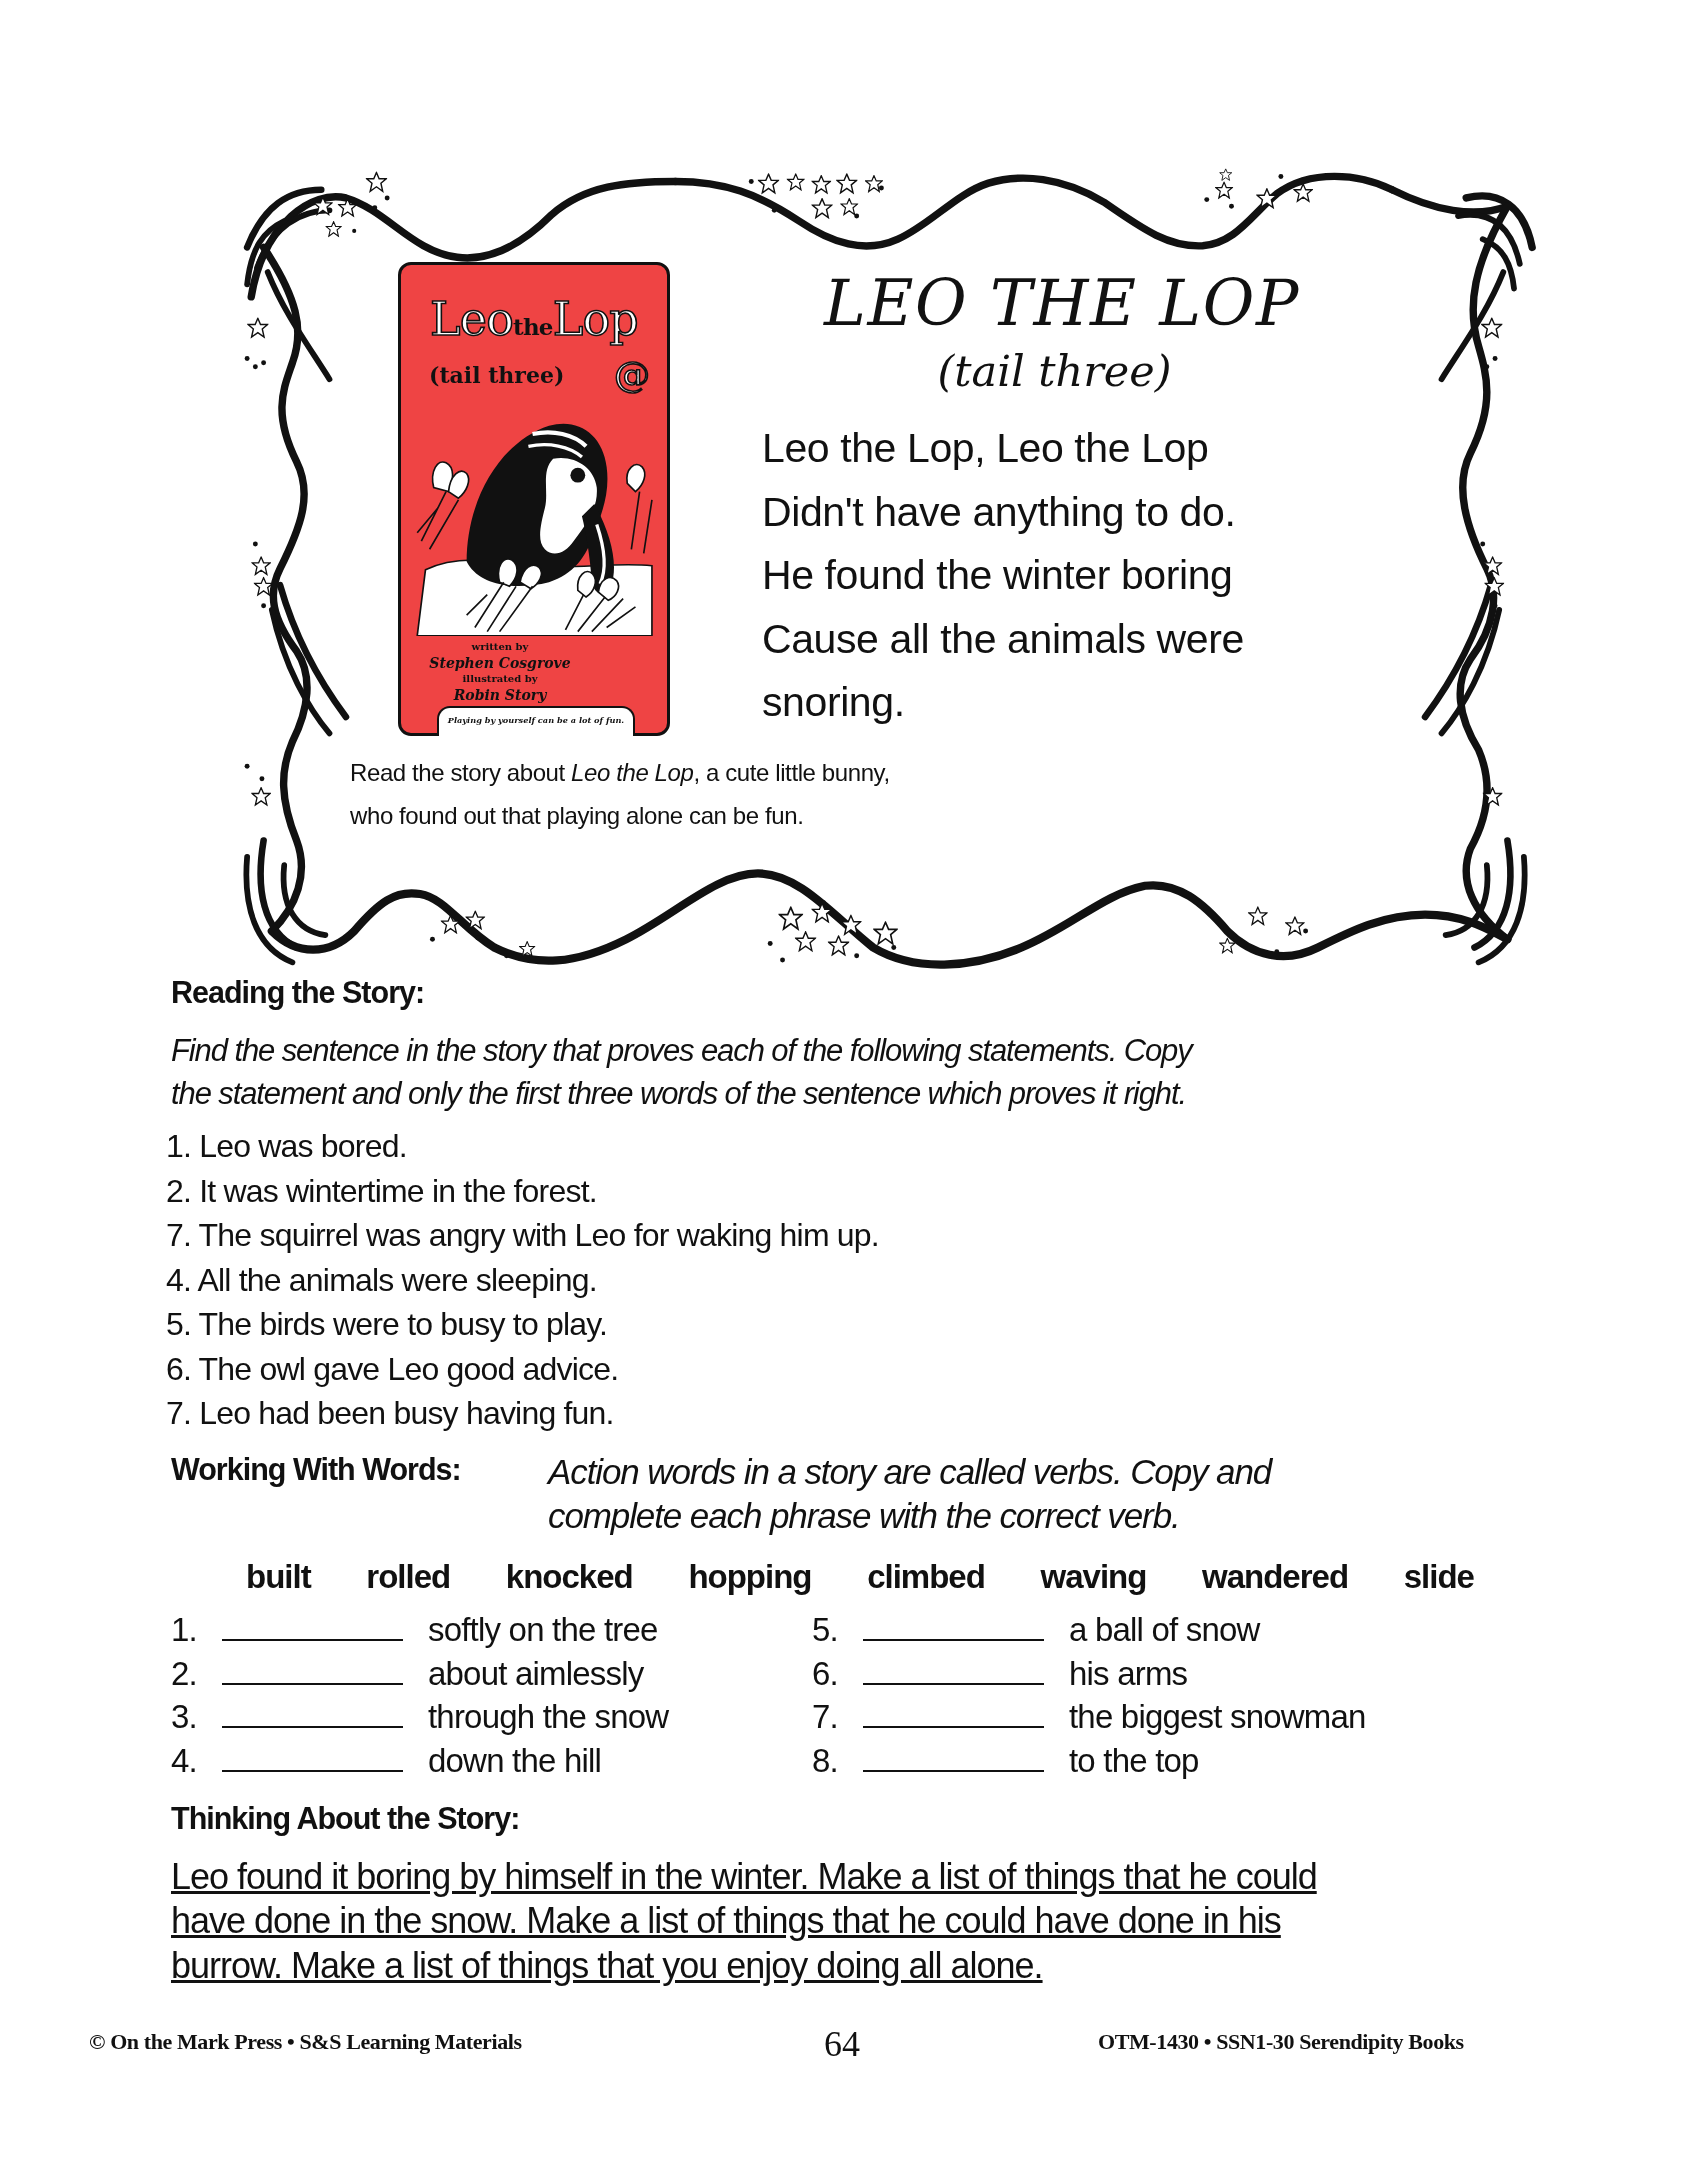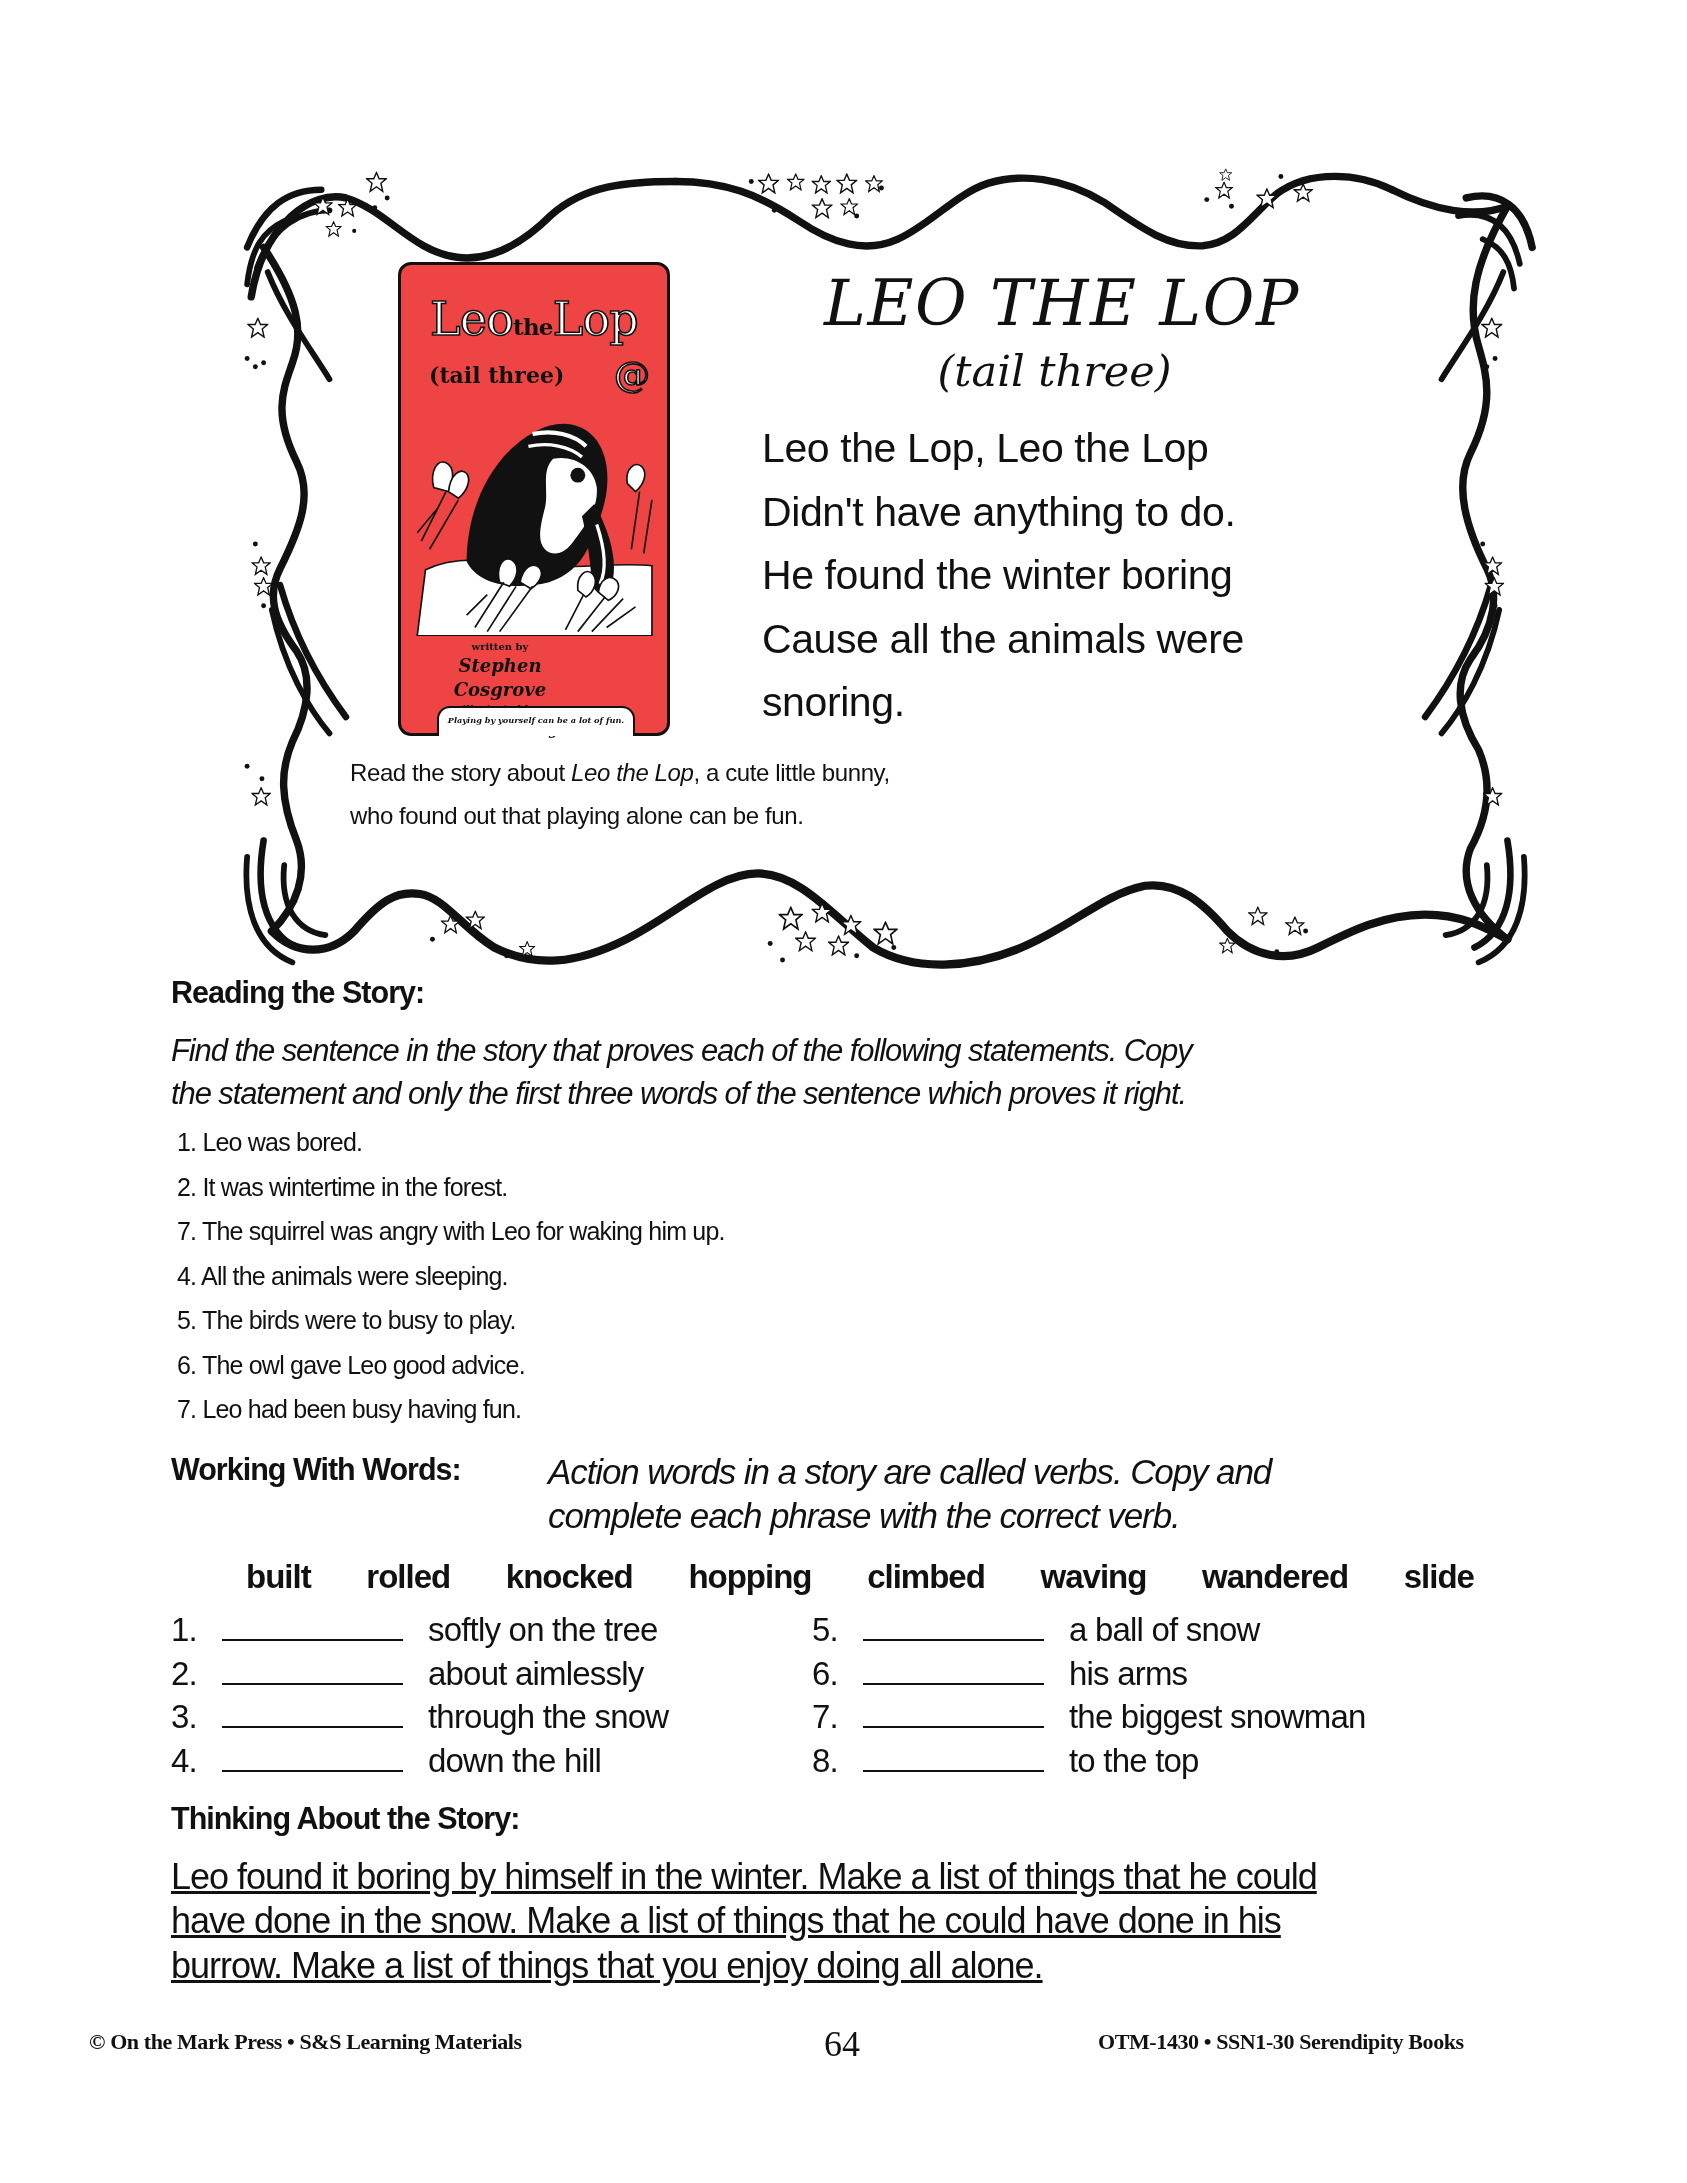--- a/index.html
+++ b/index.html
@@ -6,29 +6,29 @@
   body { width: 1687px; height: 2183px; position: relative; overflow: hidden; color: #111; font-family: "Liberation Sans", "DejaVu Sans", sans-serif; }
   .abs { position: absolute; white-space: nowrap; }
   #frame { position: absolute; left: 0; top: 0; width: 1687px; height: 989px; }
   #cover { position: absolute; left: 398px; top: 262px; width: 272px; height: 474px; border: 3.3px solid #111; border-radius: 13px; background: #ef4444; box-sizing: border-box; }
   .cover-title { position: absolute; left: 0; right: 0; top: 31px; text-align: center; font-family: "DejaVu Serif", serif; font-size: 46px; line-height: 1; color: #fff; -webkit-text-stroke: 1.6px #111; letter-spacing: -0.8px; }
   .cover-title .the { font-size: 23px; color: #111; -webkit-text-stroke: 0; font-weight: bold; }
   .cover-sub { position: absolute; left: 28px; top: 97px; font-family: "DejaVu Serif", serif; font-weight: bold; font-size: 22px; }
   .cover-swirl { position: absolute; left: 213px; top: 89px; font-family: "DejaVu Serif", serif; font-size: 36px; color: #fff; -webkit-text-stroke: 1.6px #111; }
   #cover-art { position: absolute; left: 8.2px; top: 144px; width: 252px; height: 227px; }
   .credits { position: absolute; left: 25px; top: 375px; width: 148px; text-align: center; font-family: "DejaVu Serif", serif; font-size: 10px; line-height: 1.35; font-weight: bold; }
-  .credits .name { font-size: 18px; font-style: italic; }
+  .credits .name { font-size: 14px; font-style: italic; }
   .tagline { position: absolute; left: 36px; bottom: -3.3px; width: 194px; height: 28px; border: 2.5px solid #111; border-radius: 13px 13px 0 0; border-bottom: none; background: #fff; font-size: 8.2px; font-style: italic; font-weight: bold; text-align: center; line-height: 25px; font-family: "DejaVu Serif", serif; }
   .title { left: 824px; top: 272px; width: 461px; text-align: center; font-family: "DejaVu Serif", serif; font-style: italic; font-size: 63px; line-height: 1; letter-spacing: 1.6px; }
   .subtitle { left: 824px; top: 350px; width: 461px; text-align: center; font-family: "DejaVu Serif", serif; font-style: italic; font-size: 43px; line-height: 1; }
   .poem { left: 762px; font-size: 41px; line-height: 1; letter-spacing: -0.4px; }
   .intro { left: 350px; font-size: 24px; line-height: 1; letter-spacing: -0.4px; }
   .h { left: 171px; font-weight: bold; font-size: 30.5px; letter-spacing: -1px; line-height: 1; }
   .ital { left: 171px; font-style: italic; font-size: 31px; letter-spacing: -1.1px; line-height: 1; }
-  .li { left: 177px; font-size: 25px; letter-spacing: -0.8px; line-height: 1; }
+  .li { left: 166px; font-size: 32px; letter-spacing: -0.8px; line-height: 1; }
   .verb-bank { left: 246px; top: 1560px; width: 1228px; display: flex; justify-content: space-between; font-weight: bold; font-size: 33px; letter-spacing: -1px; line-height: 1; }
   .fill-row { position: absolute; height: 36px; display: flex; align-items: baseline; font-size: 33px; letter-spacing: -0.8px; line-height: 1; }
   .fill-row .num { width: 51px; }
   .fill-row .blank { display: inline-block; width: 181px; border-bottom: 2.5px solid #111; height: 23px; margin-right: 25px; }
   .para { left: 171px; font-size: 36px; letter-spacing: -1px; line-height: 1; text-decoration: underline; }
   .footer { top: 2029px; font-family: "Liberation Serif", "DejaVu Serif", serif; font-weight: bold; font-size: 22px; letter-spacing: -0.4px; }
   .pg { font-family: "Liberation Serif", "DejaVu Serif", serif; font-size: 36px; }
 </style>
 </head>
 <body>

